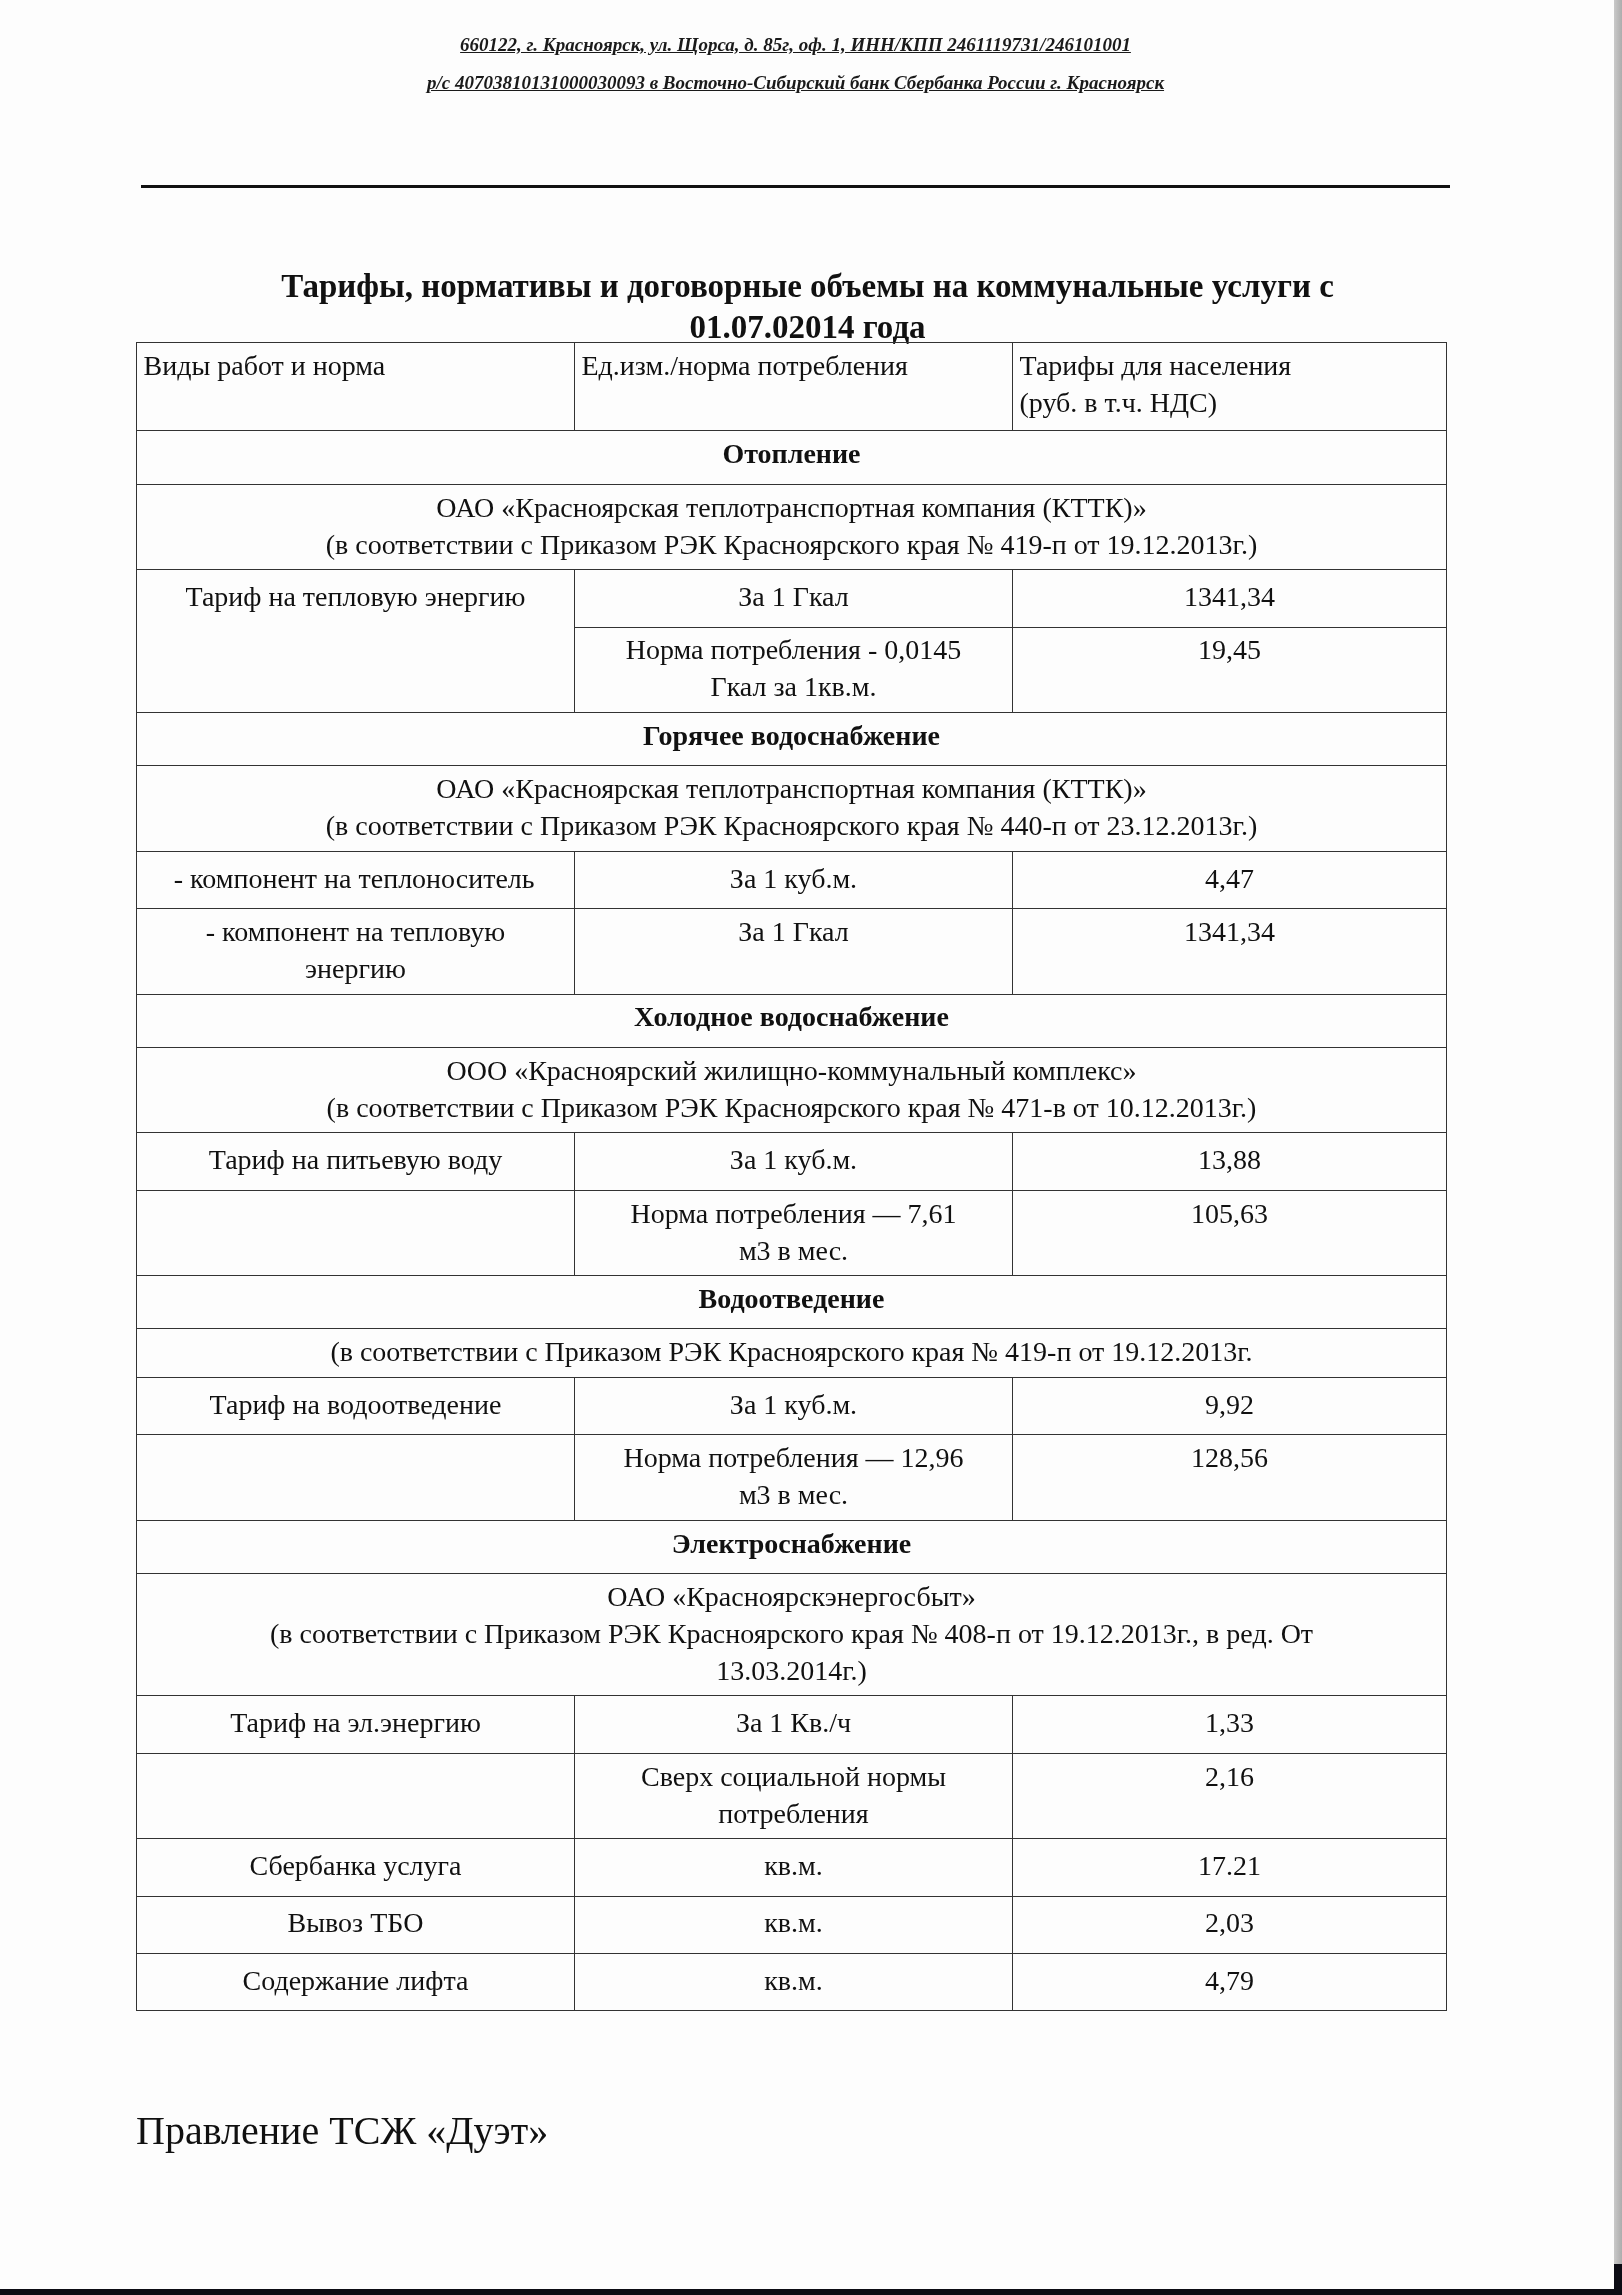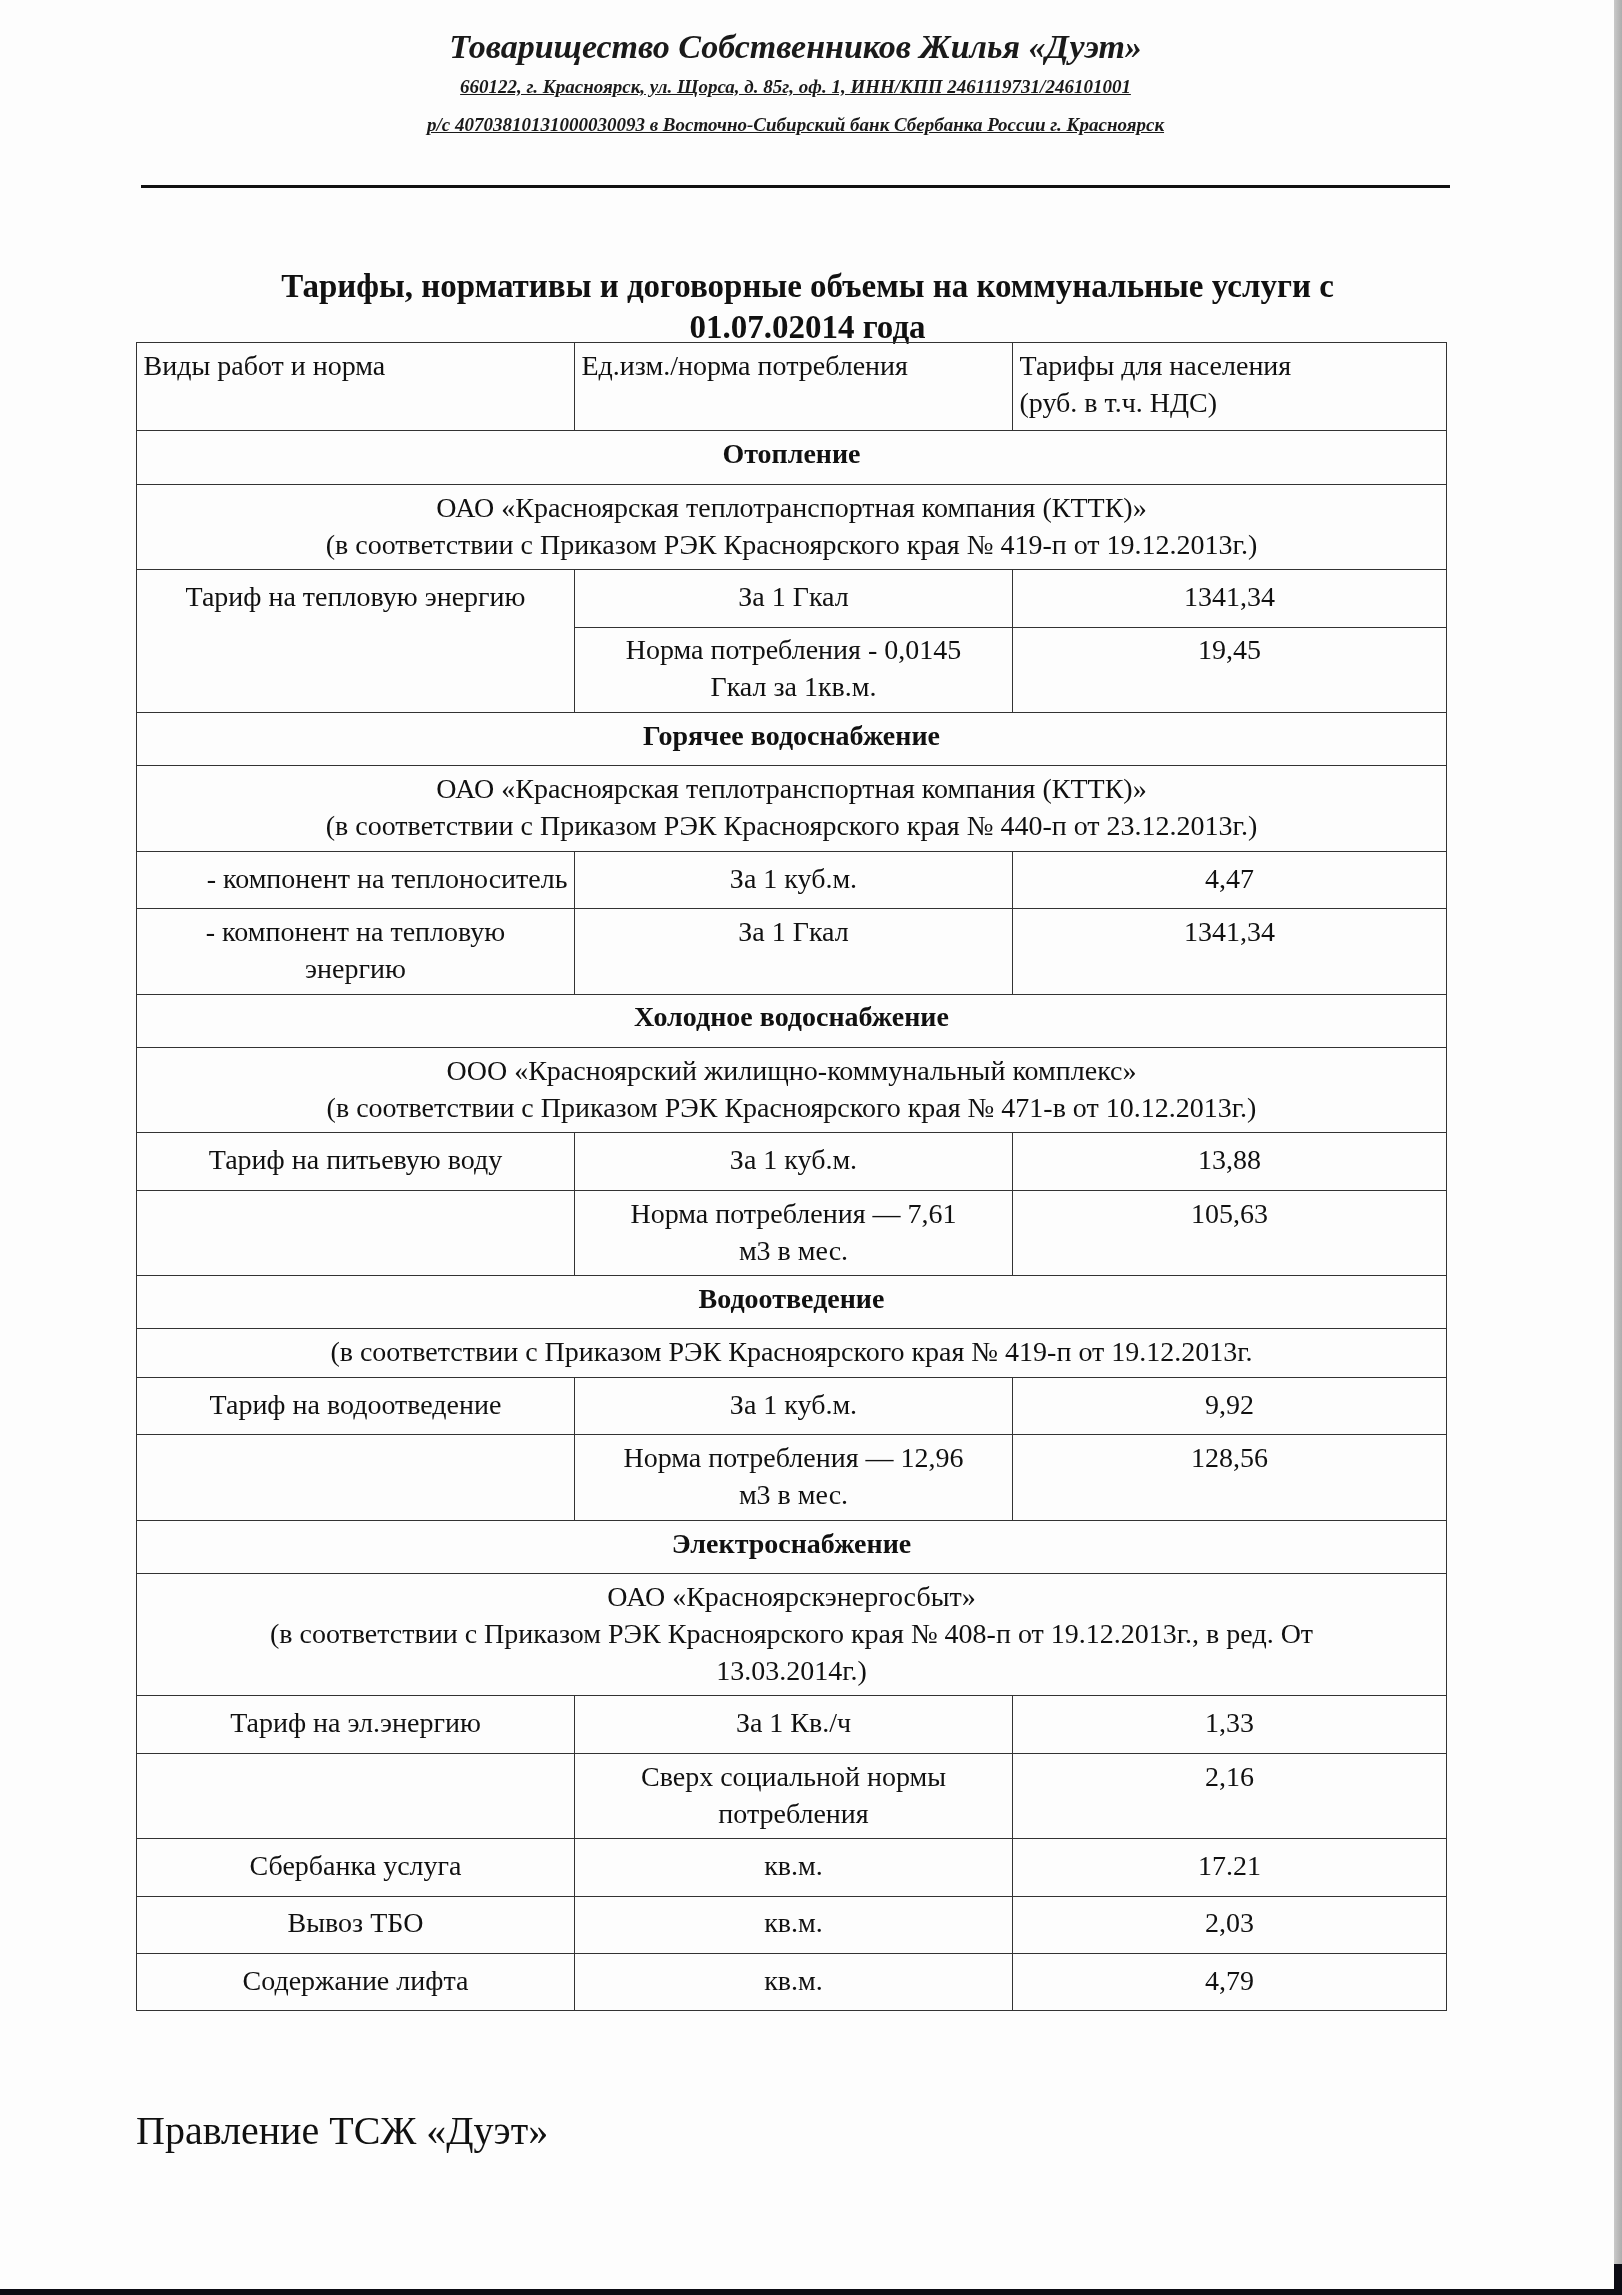--- a/index.html
+++ b/index.html
@@ -45,37 +45,36 @@
     border: 1.3px solid #333; vertical-align: top; padding: 3.9px 6.5px 6.5px 6.5px;
   }
   col.c1 { width: 438px; }
   col.c2 { width: 438px; }
   col.c3 { width: 434px; }
   .hdr td { height: 77px; text-align: left; padding-top: 6.5px; }
   .section td { text-align: center; font-weight: bold; height: 42px; padding: 5.2px 6.5px; }
   .provider td { text-align: center; padding: 7.9px 6.5px 9.2px; }
   .row td { text-align: center; }
   .row td.name { text-align: center; }
-  .row td.name.left { text-align: right; padding-left: 3.9px; }
+  .row td.name.left { text-align: center; padding-left: 3.9px; }
   .row.short td { height: 42px; padding-top: 7.9px; }
   .signature {
     position: absolute; left: 136px; top: 2110px;
     font-weight: normal; font-size: 40px; line-height: 42px;
   }
   .block { display: block; }
 </style>
 </head>
 <body>
 
 <div class="scan-edge-right"></div>
 <div class="scan-edge-bottom"></div>
 <div class="scan-edge-bottom-right"></div>
 
 <header class="letterhead">
-  <div class="org">Товарищество Собственников Жилья «Дуэт»</div>
   <div class="line">660122, г. Красноярск, ул. Щорса, д. 85г, оф. 1, ИНН/КПП 2461119731/246101001</div>
   <div class="line">р/с 40703810131000030093 в Восточно-Сибирский банк Сбербанка России г. Красноярск</div>
 </header>
 <div class="letterhead-rule"></div>
 
 <h1 class="doc-title" style="margin:12px;font-weight:bold;">
   <span class="block">Тарифы, нормативы и договорные объемы на коммунальные услуги с</span>
   <span class="block">01.07.02014 года</span>
 </h1>
 

